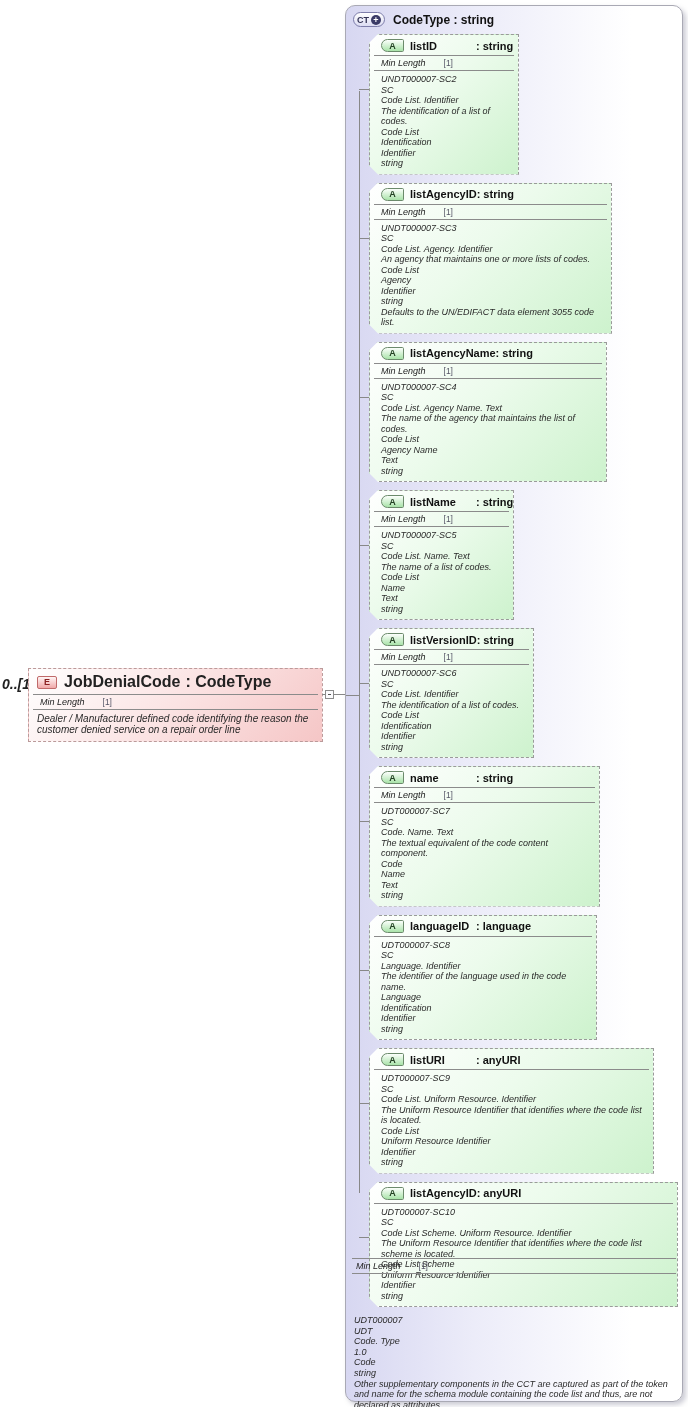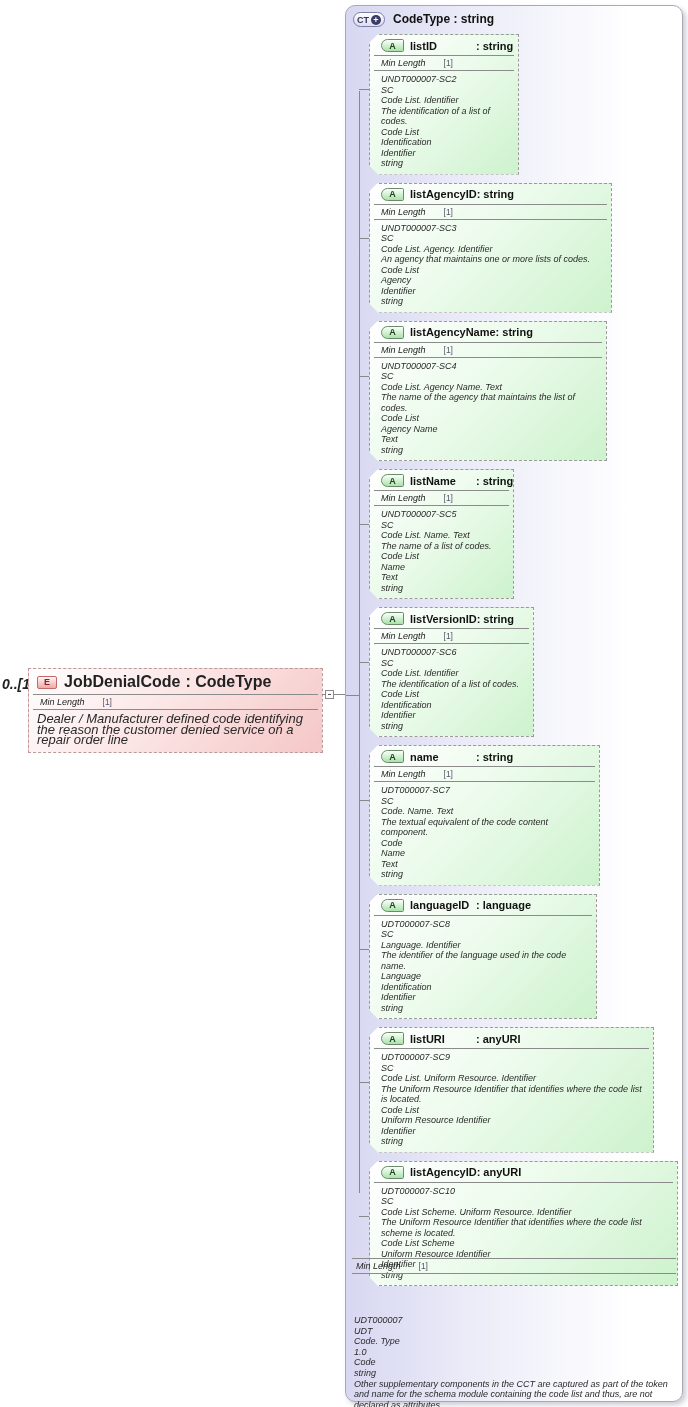--- a/index.html
+++ b/index.html
@@ -13,21 +13,21 @@
   body{font-family:"Liberation Sans",sans-serif;color:var(--ink);}
   .page{position:relative;width:688px;height:1407px;background:#ffffff;overflow:hidden;}
 
   
   .ct-container{
     position:absolute;left:345px;top:5px;width:338px;height:1397px;
     border:1px solid #a9a9b4;border-radius:10px;
     background:linear-gradient(90deg,var(--cont-a) 0%,var(--cont-b) 38%,var(--cont-c) 85%);
     box-shadow:3px 3px 5px rgba(110,110,135,.35);
   }
-  .ct-header{position:absolute;left:7px;top:6px;display:flex;align-items:flex-start;gap:8px;}
+  .ct-header{position:absolute;left:7px;top:6px;display:flex;align-items:flex-end;gap:8px;}
   .ct-icon{
     display:inline-flex;align-items:center;gap:2px;height:15px;padding:0 3px;
     border:1px solid #7d7daa;border-radius:8px;
     background:linear-gradient(180deg,#ffffff,#dcdcf2);
     font-size:9px;font-weight:bold;color:#333355;
   }
   .ct-icon .plus{
     display:inline-flex;align-items:center;justify-content:center;
     width:10px;height:10px;border-radius:50%;background:#3a3a66;color:#fff;
     font-size:9px;line-height:10px;font-weight:bold;
@@ -90,21 +90,21 @@
     padding-bottom:5px;
   }
   .el-header{display:flex;align-items:center;gap:7px;padding:4px 6px 3px 8px;}
   .e-icon{
     display:inline-flex;align-items:center;justify-content:center;
     width:20px;height:13px;border:1px solid #c06a6a;border-radius:2px;
     background:linear-gradient(180deg,#fff5f5,#f0a8a8);
     font-size:9px;font-weight:bold;color:#8c2222;flex:0 0 auto;
   }
   .el-title{display:flex;gap:5px;font-size:16px;font-weight:bold;color:#222;white-space:nowrap;}
-  .el-desc{padding:4px 8px 1px 8px;font-size:13px;font-style:italic;color:var(--soft);line-height:10.5px;}
+  .el-desc{padding:4px 8px 1px 8px;font-size:10px;font-style:italic;color:var(--soft);line-height:10.5px;}
 
   .cardinality{position:absolute;left:2px;top:676px;font-size:14px;font-weight:bold;font-style:italic;color:#222;}
 
   
   .connector-line{position:absolute;left:322px;top:694px;width:24px;height:1px;background:var(--line);}
   .collapse-handle{
     position:absolute;left:325px;top:690px;width:9px;height:9px;
     border:1px solid #8b8b8b;background:#fbfbfd;
   }
   .collapse-handle::before{content:"";position:absolute;left:2px;top:3px;width:3px;height:1px;background:#555;}
@@ -194,20 +194,21 @@
       <div class="sep facet-sep"></div>
       <div class="attr-body">
               <div>UNDT000007-SC3</div>
               <div>SC</div>
               <div>Code List. Agency. Identifier</div>
               <div>An agency that maintains one or more lists of codes.</div>
               <div>Code List</div>
               <div>Agency</div>
               <div>Identifier</div>
               <div>string</div>
+              <div>Defaults to the UN/EDIFACT data element 3055 code list.</div>
             </div>
     </div>
   </div>
 
   <div class="attr-box">
     <div class="attr-inner">
       <div class="attr-header">
         <span class="a-icon">A</span>
         <span class="attr-title">
           <span class="nm">listAgencyName</span>

